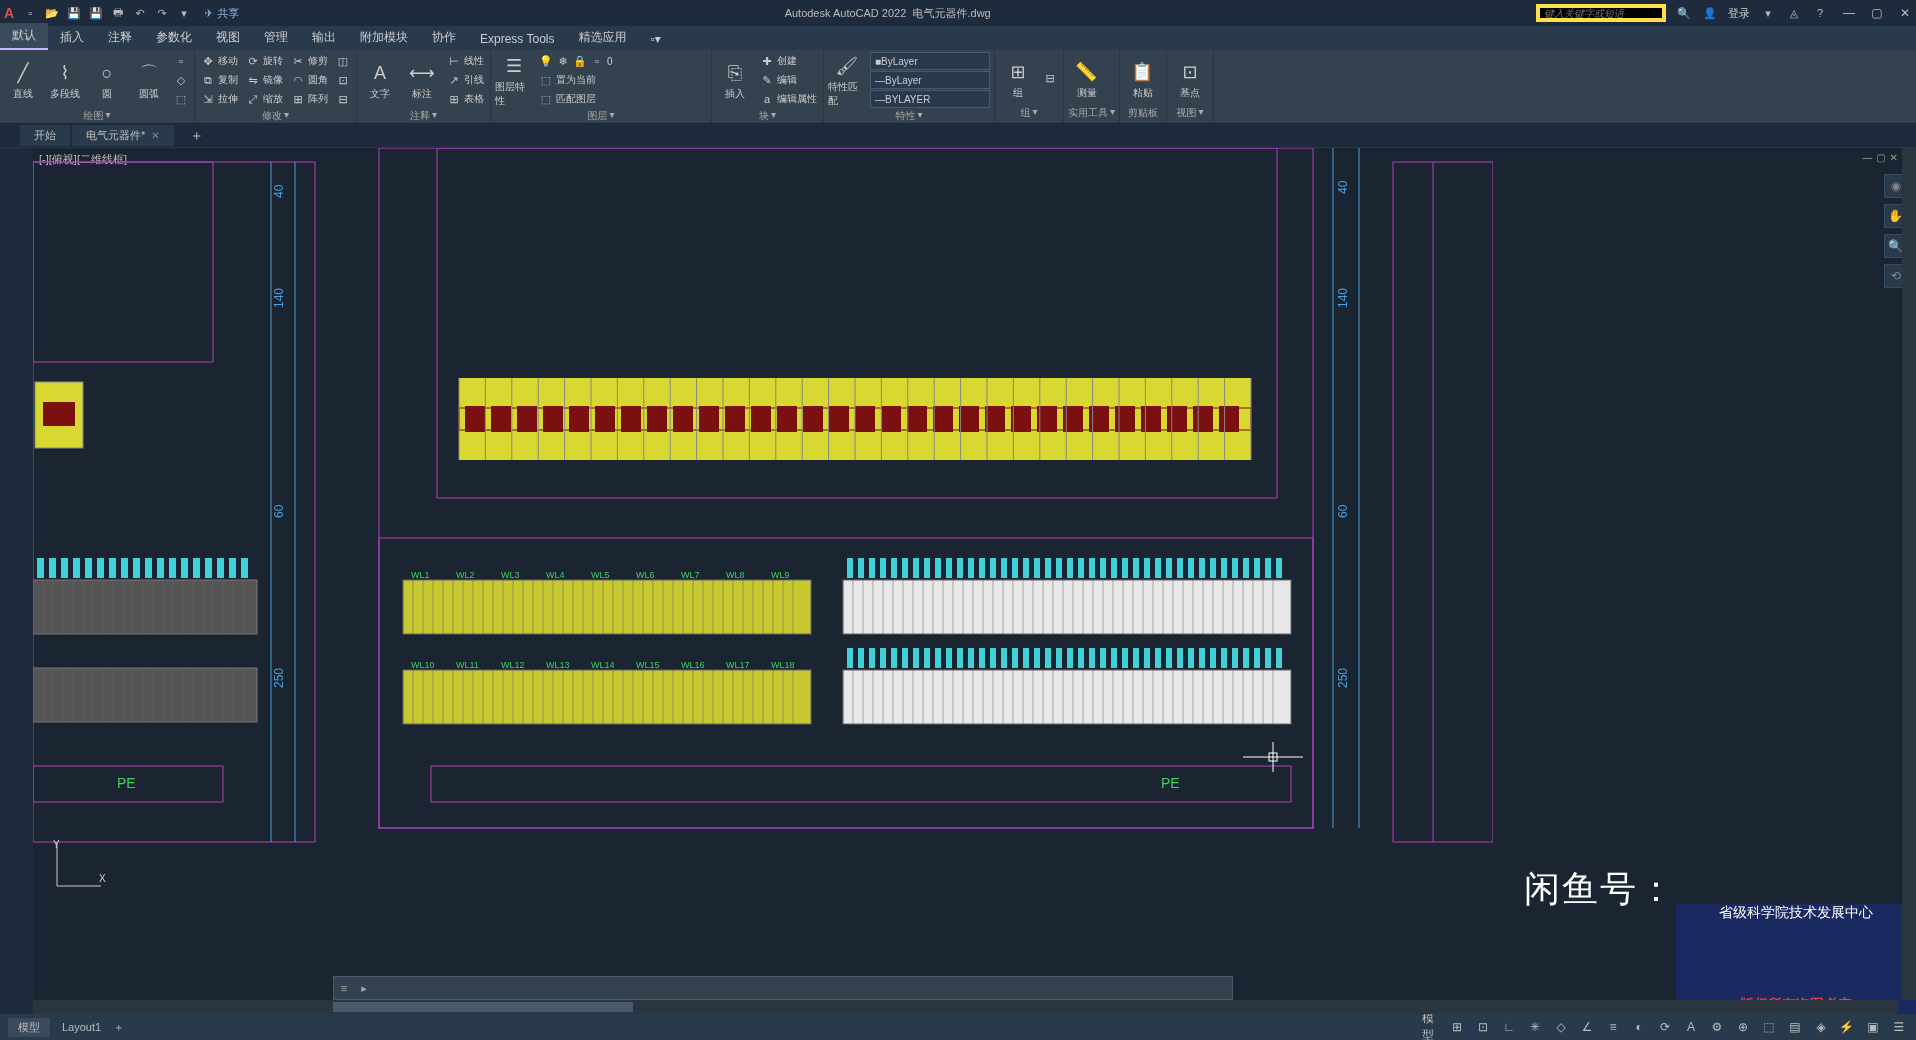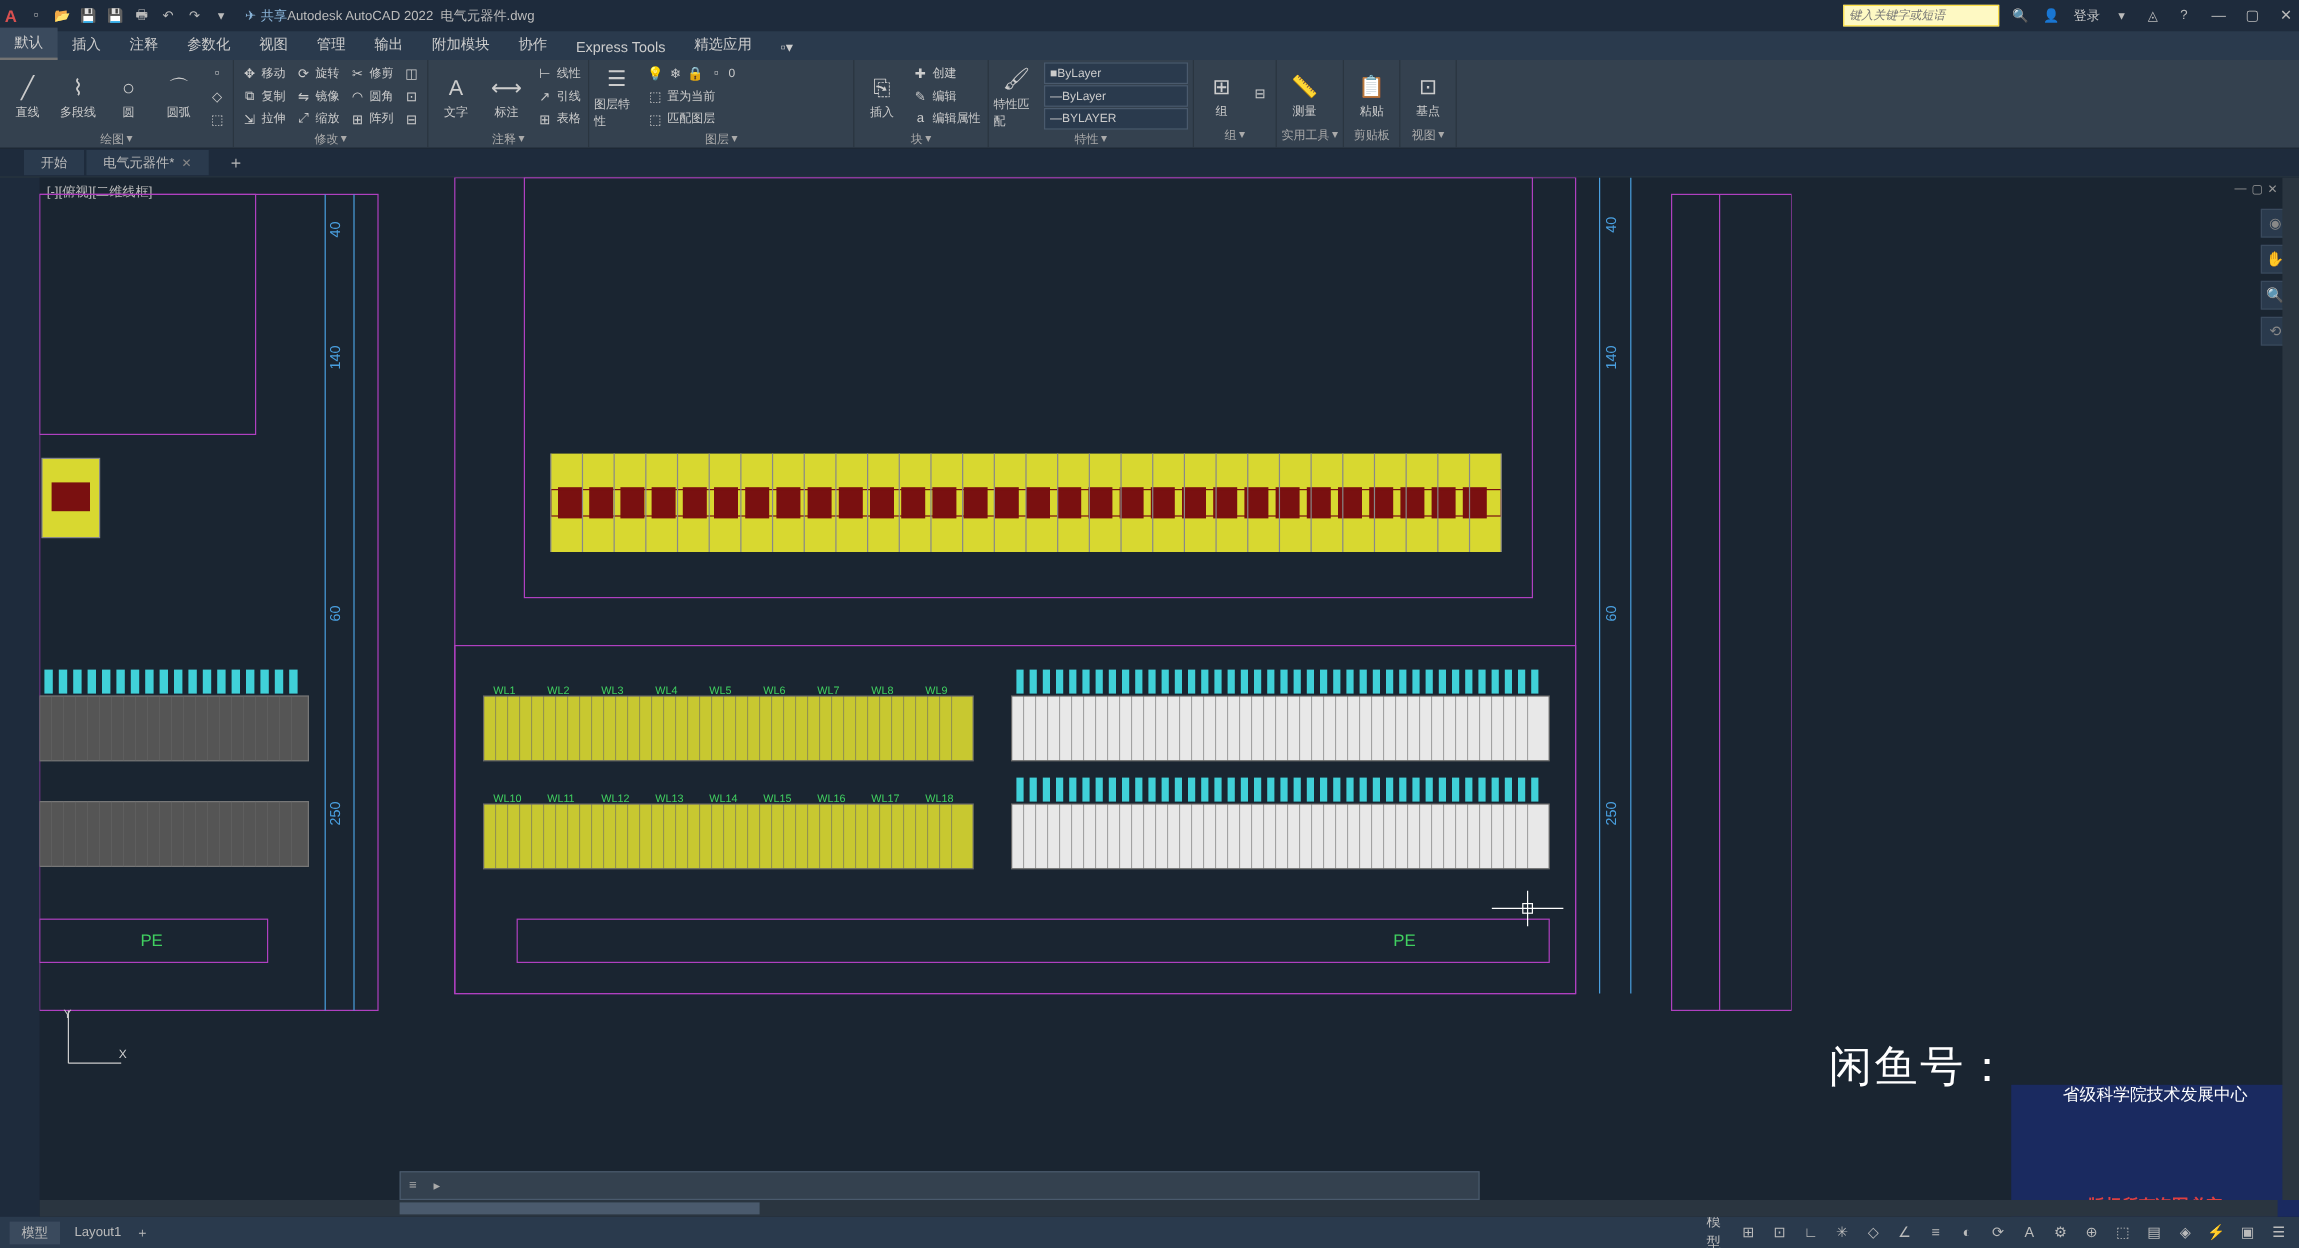--- a/index.html
+++ b/index.html
@@ -4,30 +4,30 @@
 <style>
 * { margin: 0; padding: 0; box-sizing: border-box; font-family: "Microsoft YaHei", Arial, sans-serif; }
 body { background: #1e2b3c; color: #ccc; overflow: hidden; width: 1916px; height: 1040px; }
 
 
 .titlebar { height: 26px; background: #1e2b3c; display: flex; align-items: center; padding: 0 4px; font-size: 11px; }
 .titlebar .logo { color: #d85050; font-weight: bold; font-size: 14px; margin-right: 8px; }
 .titlebar .qat { display: flex; gap: 6px; }
 .titlebar .qat-icon { width: 16px; height: 16px; display: flex; align-items: center; justify-content: center; color: #bbb; font-size: 11px; }
 .titlebar .share { margin-left: 12px; color: #8ab4d8; display: flex; align-items: center; gap: 4px; }
-.titlebar .center { flex: 1; text-align: left; color: #bbb; }
+.titlebar .center { flex: 1; text-align: center; color: #bbb; }
 .titlebar .right { display: flex; align-items: center; gap: 10px; }
-.titlebar .search { background: #fef9c3; border: 1px solid #fde047; width: 130px; height: 18px; padding: 0 4px; color: #888; font-size: 10px; font-style: italic; }
+.titlebar .search { background: #000000; border: 4px solid #fde047; width: 130px; height: 18px; padding: 0 4px; color: #888; font-size: 10px; font-style: italic; text-decoration: underline; }
 .titlebar .ico { width: 16px; height: 16px; color: #bbb; display: inline-flex; align-items: center; justify-content: center; }
 .titlebar .winbtn { width: 14px; height: 14px; color: #bbb; font-size: 12px; margin-left: 4px; display: inline-flex; align-items: center; justify-content: center; }
 
 
 .menubar { height: 24px; background: #2a3a4d; display: flex; align-items: flex-end; font-size: 12px; }
 .menubar .tab { padding: 4px 12px; color: #ccc; cursor: pointer; }
-.menubar .tab.active { background: #3a4a5d; border-bottom: 2px solid #737373; margin-top: 16px; }
+.menubar .tab.active { background: #3a4a5d; border-bottom: 2px solid #c4b5fd; margin-top: 16px; }
 
 
 .ribbon { height: 74px; background: #34414f; display: flex; border-bottom: 1px solid #1a2530; }
 .panel { display: flex; flex-direction: column; border-right: 1px solid #2a3540; padding: 2px 4px; }
 .panel-body { flex: 1; display: flex; align-items: center; gap: 4px; }
 .panel-title { font-size: 10px; color: #aaa; padding: 1px 0; display: flex; justify-content: center; gap: 2px; }
 .bigbtn { display: flex; flex-direction: column; align-items: center; width: 38px; font-size: 10px; color: #ccc; }
 .bigbtn .bi { width: 28px; height: 28px; display: flex; align-items: center; justify-content: center; font-size: 18px; color: #ccc; }
 .smallrow { display: flex; flex-direction: column; gap: 1px; }
 .smallbtn { display: flex; align-items: center; gap: 3px; font-size: 10px; color: #ccc; height: 18px; padding: 0 2px; }

